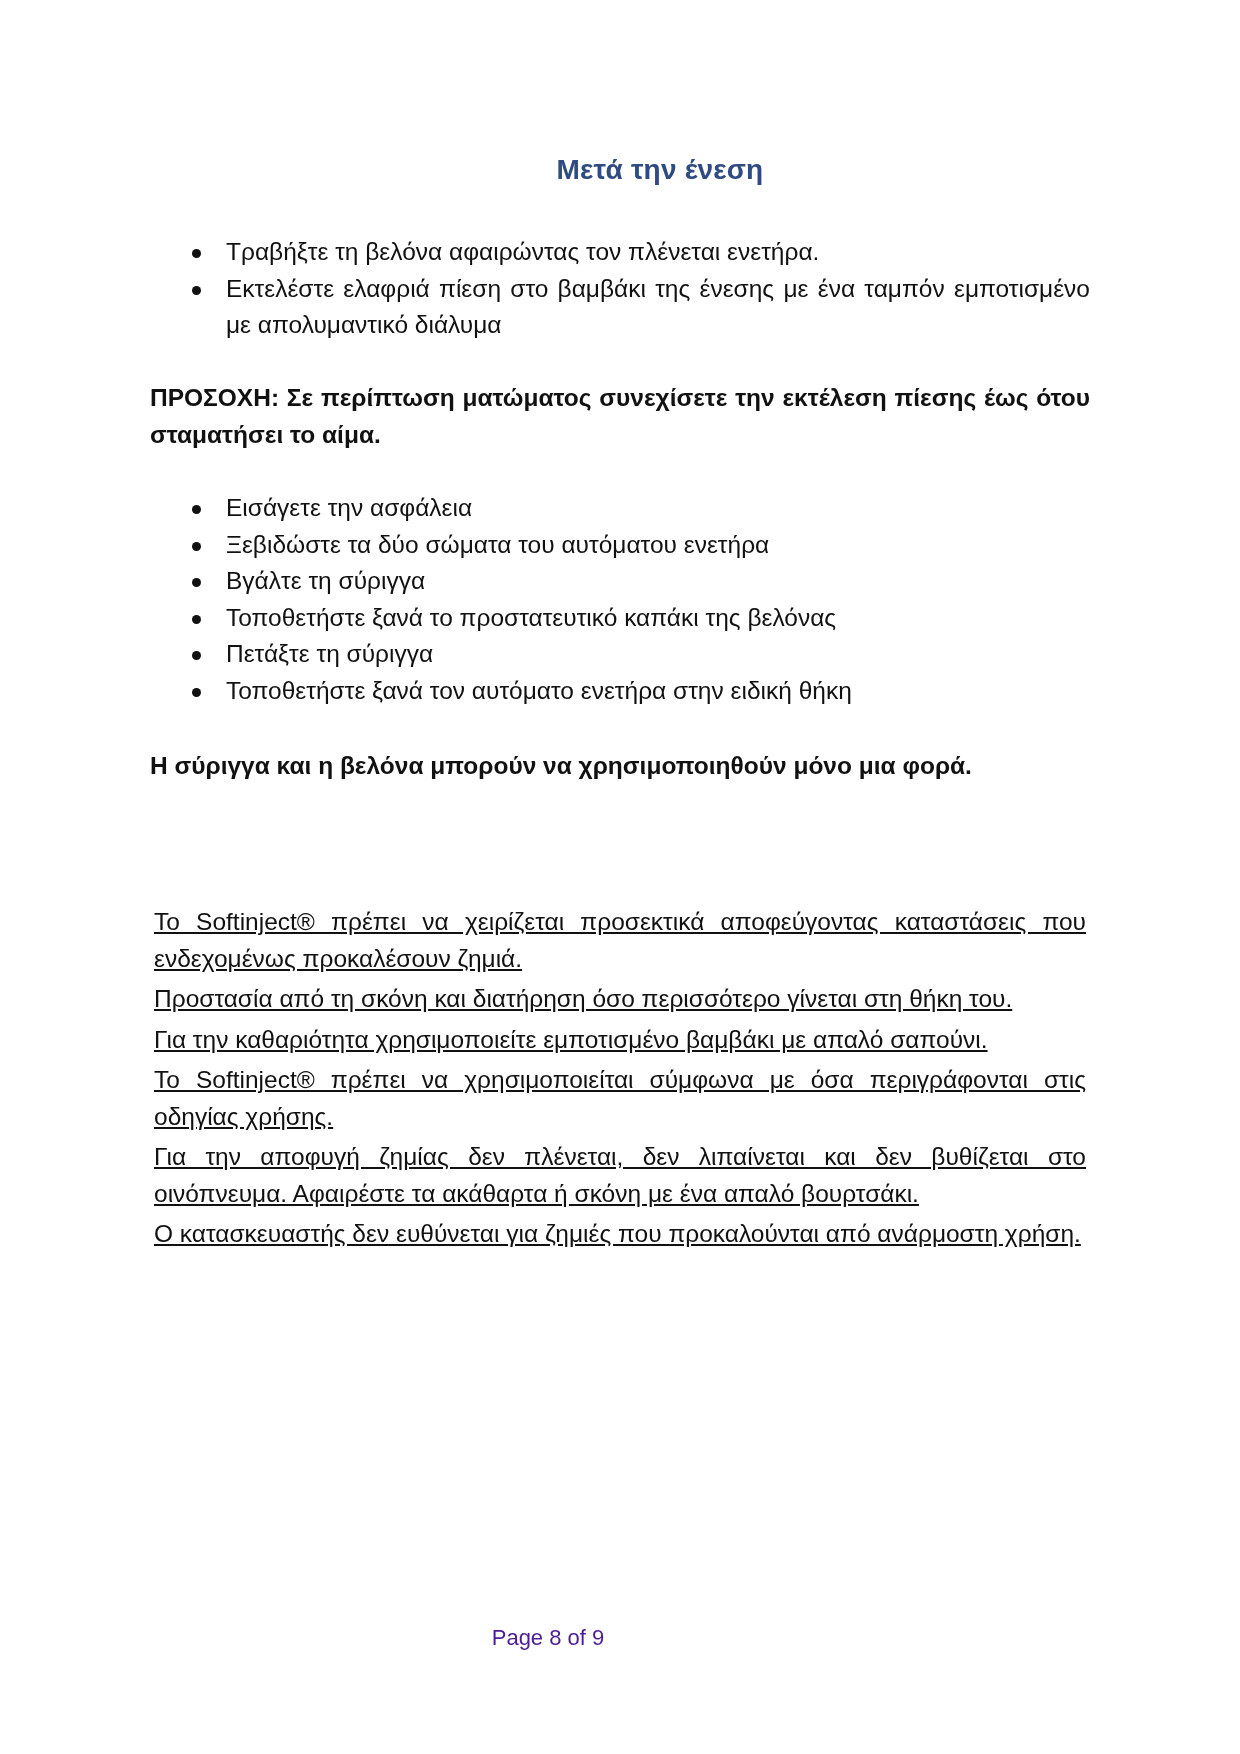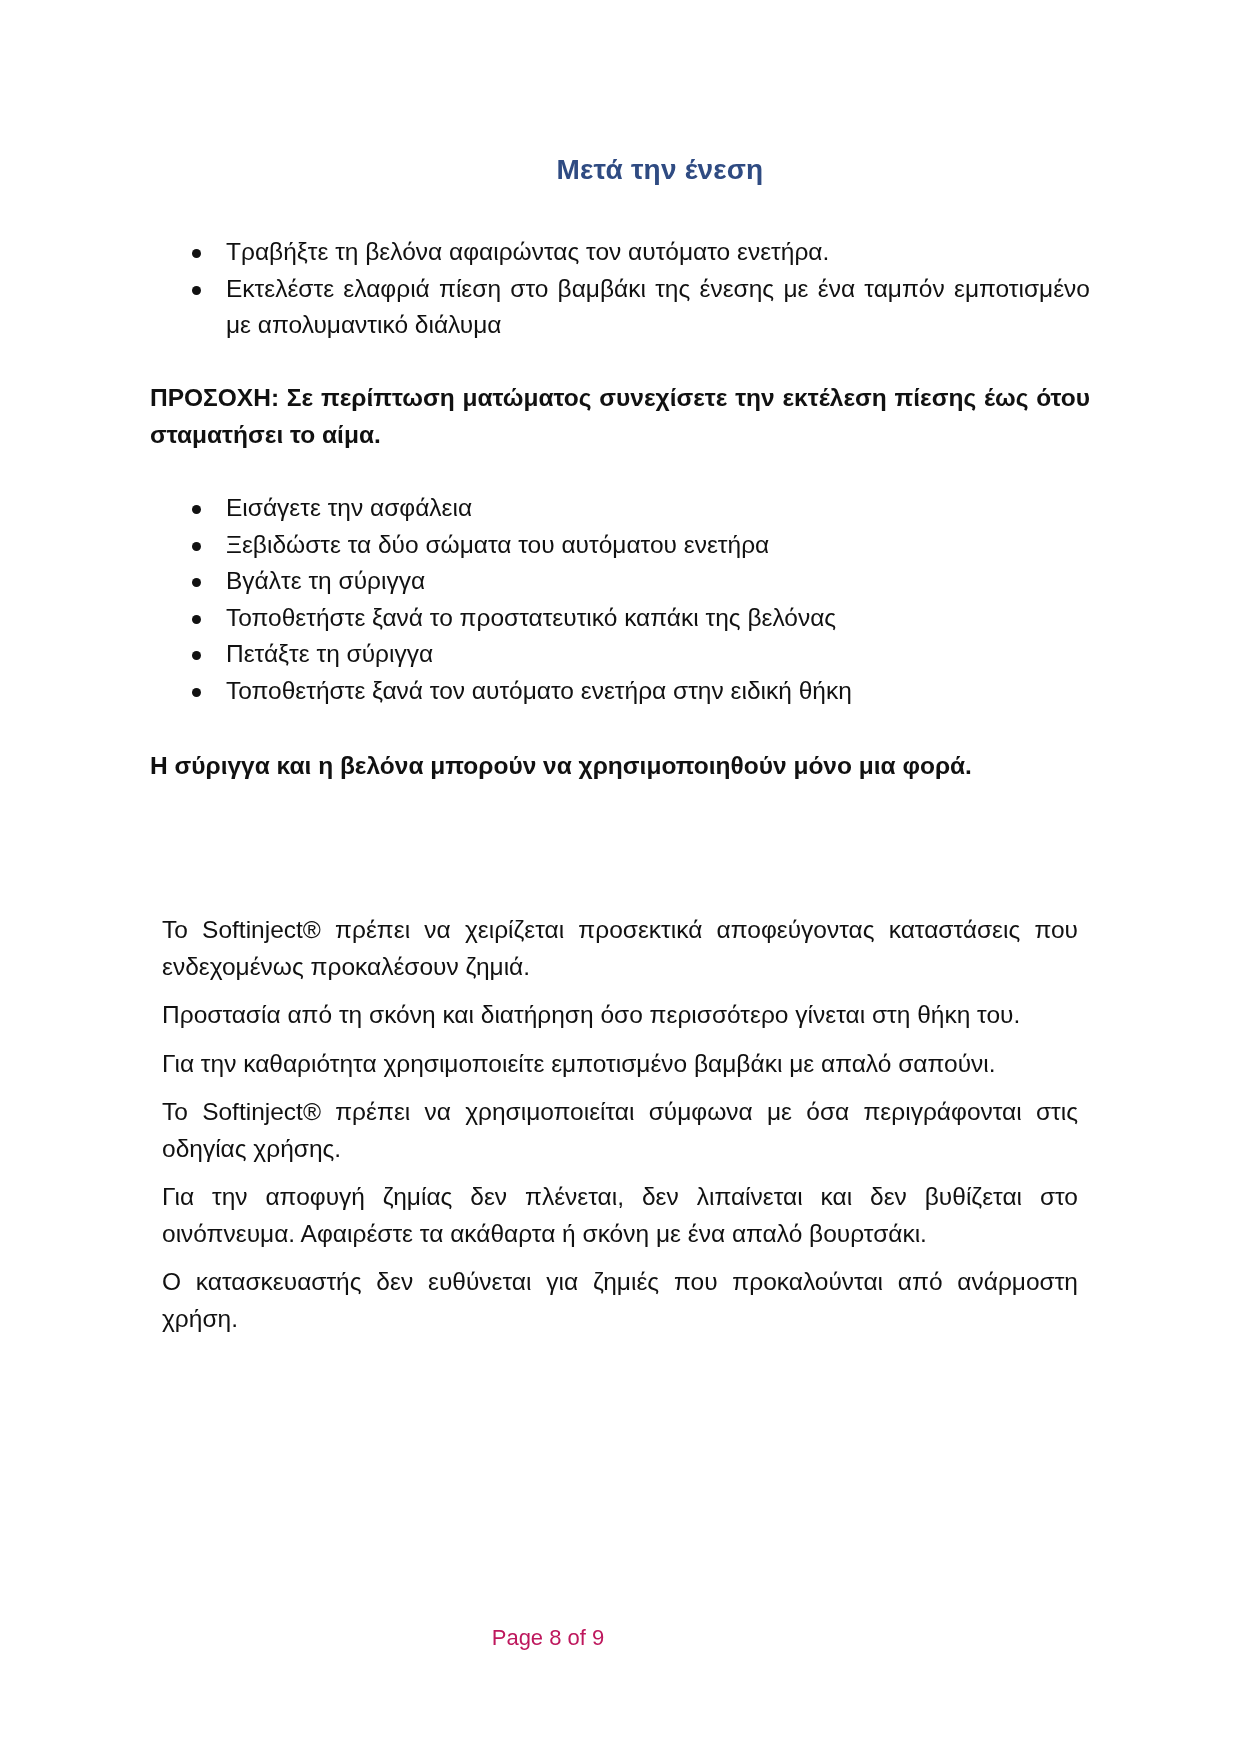--- a/index.html
+++ b/index.html
@@ -15,33 +15,33 @@
     ul.bullets li { position: relative; padding-left: 76px; text-align: justify; }
     ul.bullets li .dot { position: absolute; left: 42px; top: 15px; width: 9px; height: 9px;
       border-radius: 50%; background: #111; }
     .list1 { top: 234px; }
     .list2 { top: 490px; }
     .bold-para { position: absolute; left: 150px; width: 940px; font-weight: bold; text-align: justify;
       text-align-last: left; }
     .warning { top: 380px; }
     .single-use { top: 748px; }
     .body-para { position: absolute; left: 150px; width: 940px; top: 900px; text-align: justify; }
-    .body-para p { margin: 12px; text-align-last: left; }
+    .body-para p { margin: 4px; text-align-last: left; text-decoration: underline; }
     .footer { position: absolute; top: 1625px; left: 0; width: 1096px; text-align: center;
-      color: #be185d; font-size: 22px; }
+      color: #4c1d95; font-size: 22px; }
   </style>
 </head>
 <body>
 
 <div class="page">
 
   <div class="heading h1">Μετά την ένεση</div>
 
   <ul class="bullets list1 text">
-    <li><span class="dot"></span><span>Τραβήξτε τη βελόνα αφαιρώντας τον αυτόματο ενετήρα.</span></li>
+    <li><span class="dot"></span><span>Τραβήξτε τη βελόνα αφαιρώντας τον πλένεται ενετήρα.</span></li>
     <li><span class="dot"></span><span>Εκτελέστε ελαφριά πίεση στο βαμβάκι της ένεσης με ένα ταμπόν εμποτισμένο με απολυμαντικό διάλυμα</span></li>
   </ul>
 
   <div class="bold-para warning text">ΠΡΟΣΟΧΗ: Σε περίπτωση ματώματος συνεχίσετε την εκτέλεση πίεσης έως ότου σταματήσει το αίμα.</div>
 
   <ul class="bullets list2 text">
     <li><span class="dot"></span><span>Εισάγετε την ασφάλεια</span></li>
     <li><span class="dot"></span><span>Ξεβιδώστε τα δύο σώματα του αυτόματου ενετήρα</span></li>
     <li><span class="dot"></span><span>Βγάλτε τη σύριγγα</span></li>
     <li><span class="dot"></span><span>Τοποθετήστε ξανά το προστατευτικό καπάκι της βελόνας</span></li>

